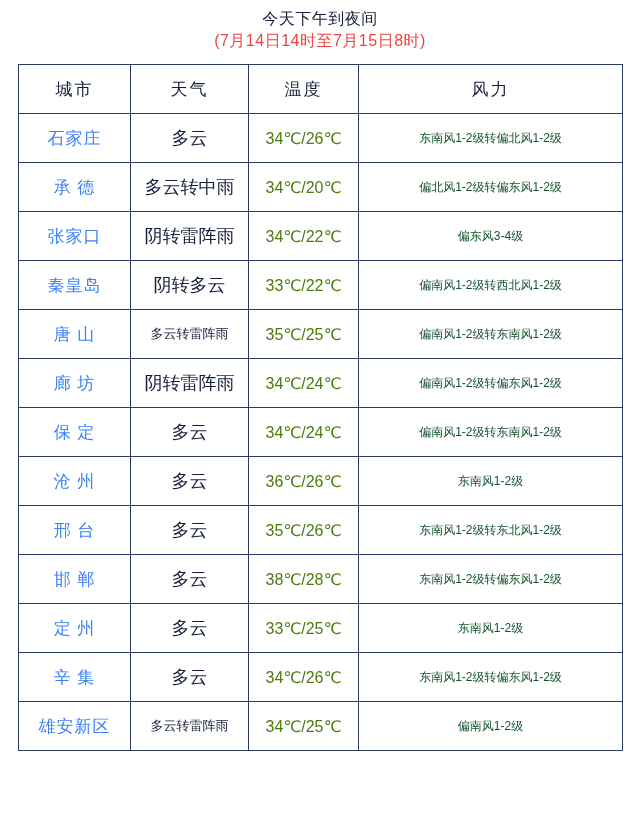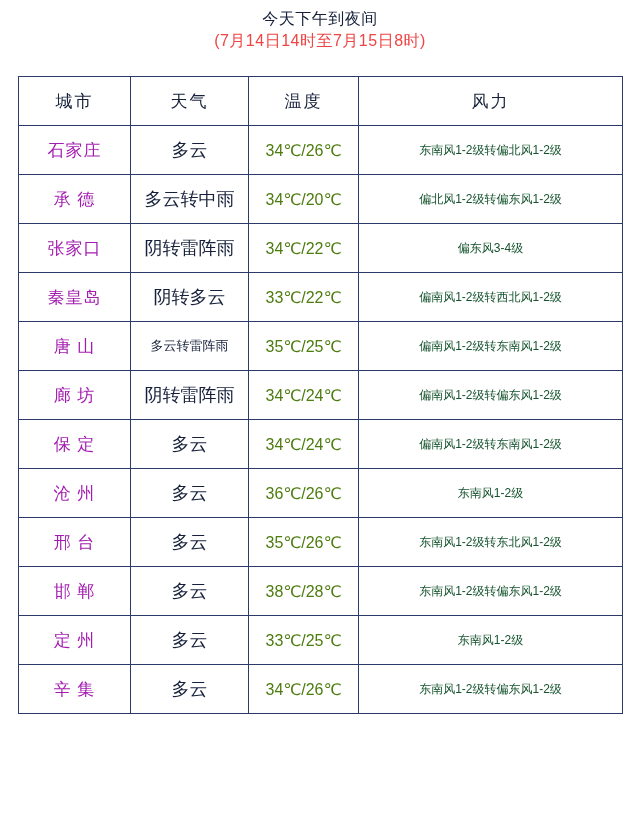--- a/index.html
+++ b/index.html
@@ -17,21 +17,21 @@
   .page {
     width: 640px;
     height: 828px;
     box-sizing: border-box;
     padding: 8px 18px 10px 18px;
     display: flex;
     flex-direction: column;
   }
   .title-block {
     text-align: center;
-    margin: 0 0 24px 0;
+    margin: 0 0 12px 0;
   }
   .title-line1 {
     font-size: 16px;
     line-height: 22px;
     color: #16203a;
     letter-spacing: 0.5px;
   }
   .title-line2 {
     font-size: 16px;
     line-height: 22px;
@@ -59,21 +59,21 @@
     letter-spacing: 2px;
     height: 44px;
   }
   col.c-city { width: 112px; }
   col.c-weather { width: 118px; }
   col.c-temp { width: 110px; }
   col.c-wind { width: 264px; }
 
   td.city {
     font-size: 17px;
-    color: #a21caf;
+    color: #3b82f6;
     letter-spacing: 1px;
   }
   td.weather {
     font-size: 18px;
     color: #16203a;
   }
   td.weather.small {
     font-size: 13px;
   }
   td.temp {
@@ -176,15 +176,21 @@
           <td class="weather">多云</td>
           <td class="temp">33℃/25℃</td>
           <td class="wind">东南风1-2级</td>
         </tr>
         <tr>
           <td class="city">辛 集</td>
           <td class="weather">多云</td>
           <td class="temp">34℃/26℃</td>
           <td class="wind">东南风1-2级转偏东风1-2级</td>
         </tr>
+        <tr>
+          <td class="city">雄安新区</td>
+          <td class="weather small">多云转雷阵雨</td>
+          <td class="temp">34℃/25℃</td>
+          <td class="wind">偏南风1-2级</td>
+        </tr>
       </tbody>
   </table>
 </div>
 
 </body></html>

